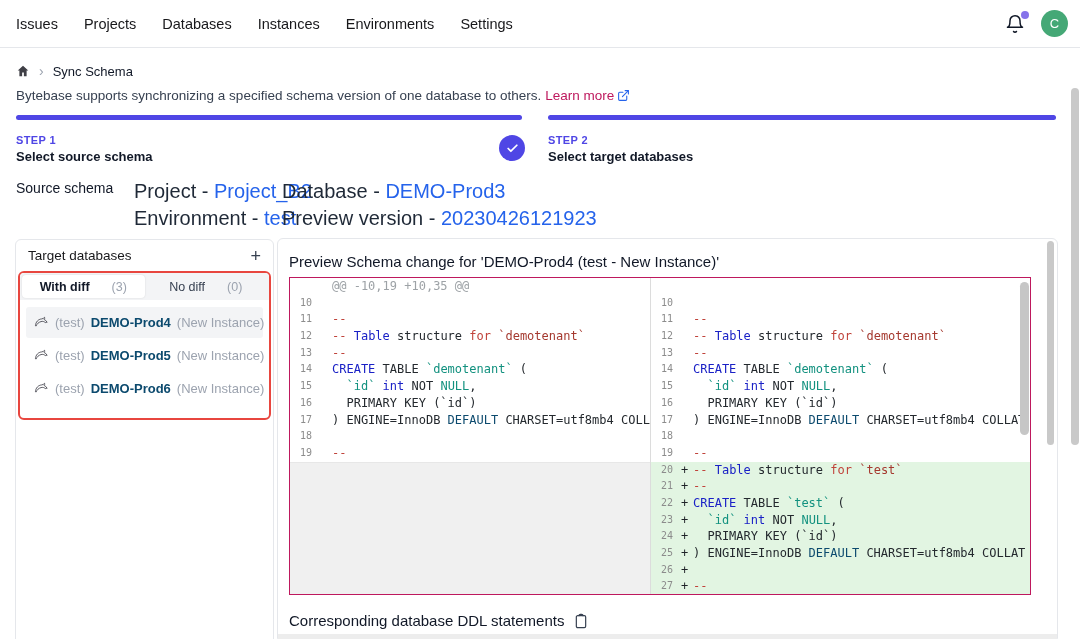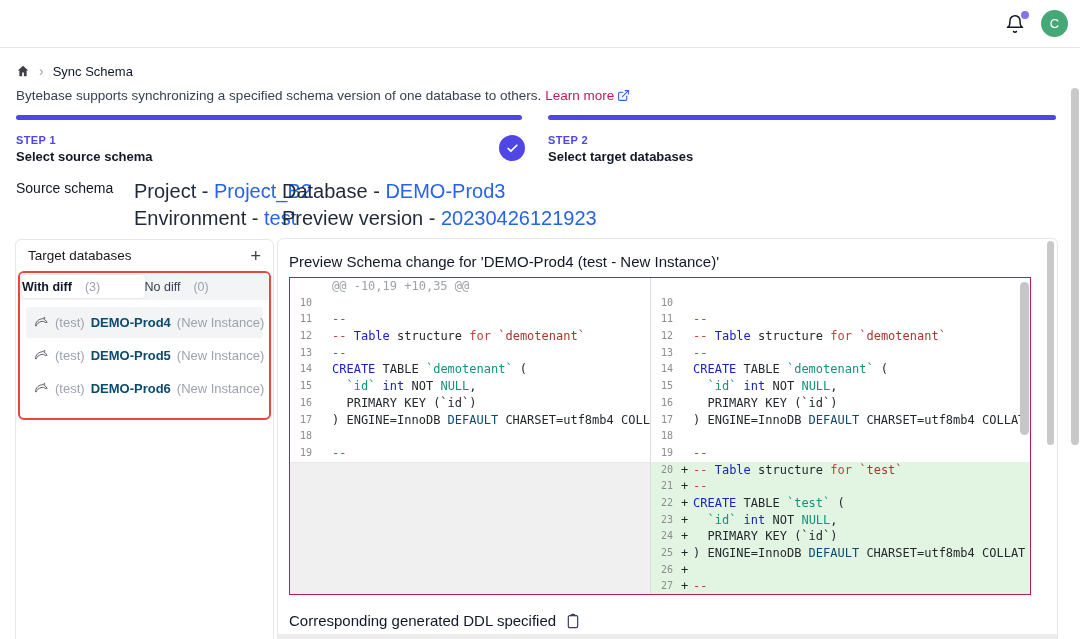--- a/index.html
+++ b/index.html
@@ -51,21 +51,21 @@
   
   .left-card { position:absolute; left:15px; top:239px; width:259px; height:519px;
                border:1px solid #e5e7eb; border-radius:6px 6px 0 0; background:#fff; }
   .left-card-header { height:31px; display:flex; align-items:center;
                       justify-content:space-between; padding:0 12px; }
   .left-card-title { font-size:13.5px; color:#18181b; }
   .plus-btn { font-size:18px; color:#374151; cursor:pointer; line-height:1; }
   .redbox { position:absolute; left:2px; right:2px; top:31px; height:149px;
             border:2px solid #e8463f; border-radius:6px; overflow:hidden; }
   .tabbar { display:flex; background:#f3f4f6; padding:2px; height:27px; }
-  .tab { flex:1; display:flex; align-items:center; gap:13px;
+  .tab { flex:1; display:flex; align-items:center; justify-content:center; gap:22px;
          font-size:12.5px; color:#374151; cursor:pointer; border-radius:4px; }
   .tab.active { background:#fff; font-weight:600; color:#111827;
                 box-shadow:0 0 2px rgba(0,0,0,.12); }
   .tab .count { color:#9ca3af; font-weight:400; }
   .db-list { padding:5px 4px; }
   .db-row { height:31px; display:flex; align-items:center; gap:6px; padding:0 8px;
             font-size:13px; color:#9ca3af; border-radius:3px; margin:2px 2px;
             cursor:pointer; white-space:nowrap; }
   .db-row.selected { background:#f3f4f6; }
   .db-name { color:#0c4a6e; font-weight:600; }
@@ -106,20 +106,28 @@
   
   .ddl-header { position:absolute; left:289px; top:612px; display:flex;
                 align-items:center; gap:9px; font-size:15px; font-weight:500; color:#111827; }
   .gray-strip { position:absolute; left:278px; top:634px; width:779px; height:5px;
                 background:#ededed; }
 </style>
 </head>
 <body>
 
 <div class="topnav">
+  <div class="nav-items">
+      <span class="nav-item">Issues</span>
+      <span class="nav-item">Projects</span>
+      <span class="nav-item">Databases</span>
+      <span class="nav-item">Instances</span>
+      <span class="nav-item">Environments</span>
+      <span class="nav-item">Settings</span>
+    </div>
   <div class="nav-right">
     <div class="bell-wrap">
       <svg width="20" height="20" viewBox="0 0 24 24" fill="none" stroke="#111827" stroke-width="1.8" stroke-linecap="round" stroke-linejoin="round">
           <path d="M18 8a6 6 0 1 0-12 0c0 7-3 8-3 8h18s-3-1-3-8"></path>
           <path d="M13.7 21a2 2 0 0 1-3.4 0"></path>
         </svg>
       <span class="bell-dot"></span>
     </div>
     <div class="avatar">C</div>
   </div>
@@ -380,21 +388,21 @@
         <span class="mk">+</span>
         <span class="code"><span class="tk-r">--</span></span>
       </div>
     </div>
 </div>
 
 <div class="card-scrollbar"></div>
 <div class="page-scrollbar"></div>
 
 <div class="ddl-header">
-  <span>Corresponding generated DDL specified</span>
+  <span>Corresponding database DDL statements</span>
   <span style="display:flex;">
     <svg width="16" height="16" viewBox="0 0 24 24" fill="none" stroke="#374151" stroke-width="1.8" stroke-linecap="round" stroke-linejoin="round">
         <rect x="5" y="4" width="14" height="18" rx="2"></rect>
         <path d="M9 4a2 2 0 0 1 2-2h2a2 2 0 0 1 2 2"></path>
       </svg>
   </span>
 </div>
 <div class="gray-strip"></div>
 
 </body></html>

